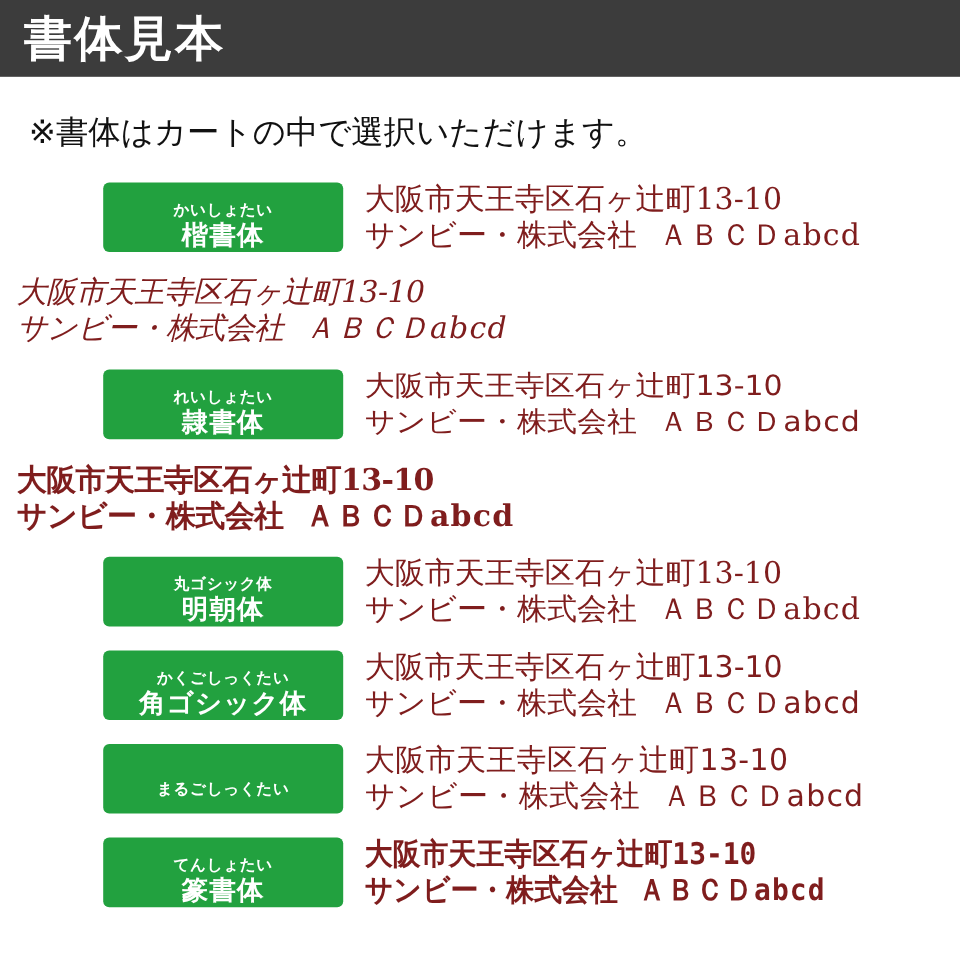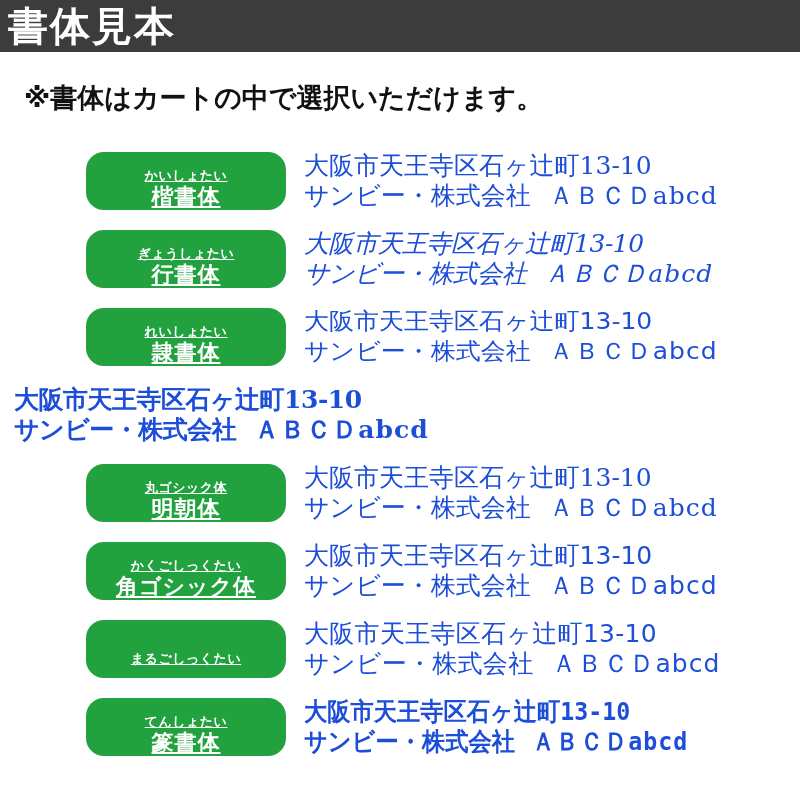--- a/index.html
+++ b/index.html
@@ -14,86 +14,85 @@
     overflow: hidden;
   }
   .page {
     position: relative;
     width: 800px;
     height: 800px;
     box-sizing: border-box;
   }
   
   .header {
-    height: 52px;
+    height: 64px;
     background: #3c3c3c;
     display: flex;
     align-items: center;
-    padding-left: 8px;
+    padding-left: 20px;
     box-sizing: border-box;
   }
   .header-title {
     color: #ffffff;
     font-size: 40px;
     font-weight: bold;
     letter-spacing: 2px;
     font-family: "DejaVu Sans", "Liberation Sans", sans-serif;
   }
   
   .note {
-    margin: 28px 0 26px 24px;
+    margin: 28px 0 14px 24px;
     font-size: 27px;
     color: #111111;
-    font-weight: bold;
+    font-weight: normal;
     letter-spacing: 0px;
     font-family: "DejaVu Sans", "Liberation Sans", sans-serif;
   }
   
   .rows {
     padding: 0 14px 0 14px;
   }
   .row {
     display: flex;
     align-items: center;
     height: 78px;
   }
   .badge {
     width: 200px;
     min-width: 200px;
     height: 58px;
     background: #22a13f;
-    border-radius: 18px;
+    border-radius: 5px;
     margin-left: 72px;
     margin-right: 18px;
     color: #ffffff;
     display: flex;
     flex-direction: column;
     align-items: center;
     justify-content: center;
     box-sizing: border-box;
     padding-top: 18px;
-    text-decoration: underline;
   }
   .badge-ruby {
     font-size: 13px;
     line-height: 13px;
     font-weight: bold;
     letter-spacing: 0.5px;
     font-family: "DejaVu Sans", "Liberation Sans", sans-serif;
   }
   .badge-name {
     font-size: 22px;
     line-height: 30px;
     font-weight: bold;
     letter-spacing: 1px;
     font-family: "DejaVu Sans", "Liberation Sans", sans-serif;
   }
   .sample {
     flex: 1;
-    color: #1d4ed8;
+    color: #7f1d1d;
     line-height: 1.12;
   }
   .sample-line {
     white-space: nowrap;
     font-size: 25px;
     letter-spacing: 0px;
     font-family: "DejaVu Sans", "Liberation Sans", sans-serif;
   }
   .sample-line.second {
     margin-top: 2px;
@@ -131,24 +130,20 @@
         <span class="badge-ruby">かいしょたい</span>
         <span class="badge-name">楷書体</span>
       </div>
       <div class="sample">
         <div class="sample-line">大阪市天王寺区石ヶ辻町13-10</div>
         <div class="sample-line second"><span>サンビー・株式会社</span><span class="latin">ＡＢＣＤabcd</span></div>
       </div>
     </div>
 
     <div class="row style-gyosho">
-      <div class="badge">
-        <span class="badge-ruby">ぎょうしょたい</span>
-        <span class="badge-name">行書体</span>
-      </div>
       <div class="sample">
         <div class="sample-line">大阪市天王寺区石ヶ辻町13-10</div>
         <div class="sample-line second"><span>サンビー・株式会社</span><span class="latin">ＡＢＣＤabcd</span></div>
       </div>
     </div>
 
     <div class="row style-reisho">
       <div class="badge">
         <span class="badge-ruby">れいしょたい</span>
         <span class="badge-name">隷書体</span>

